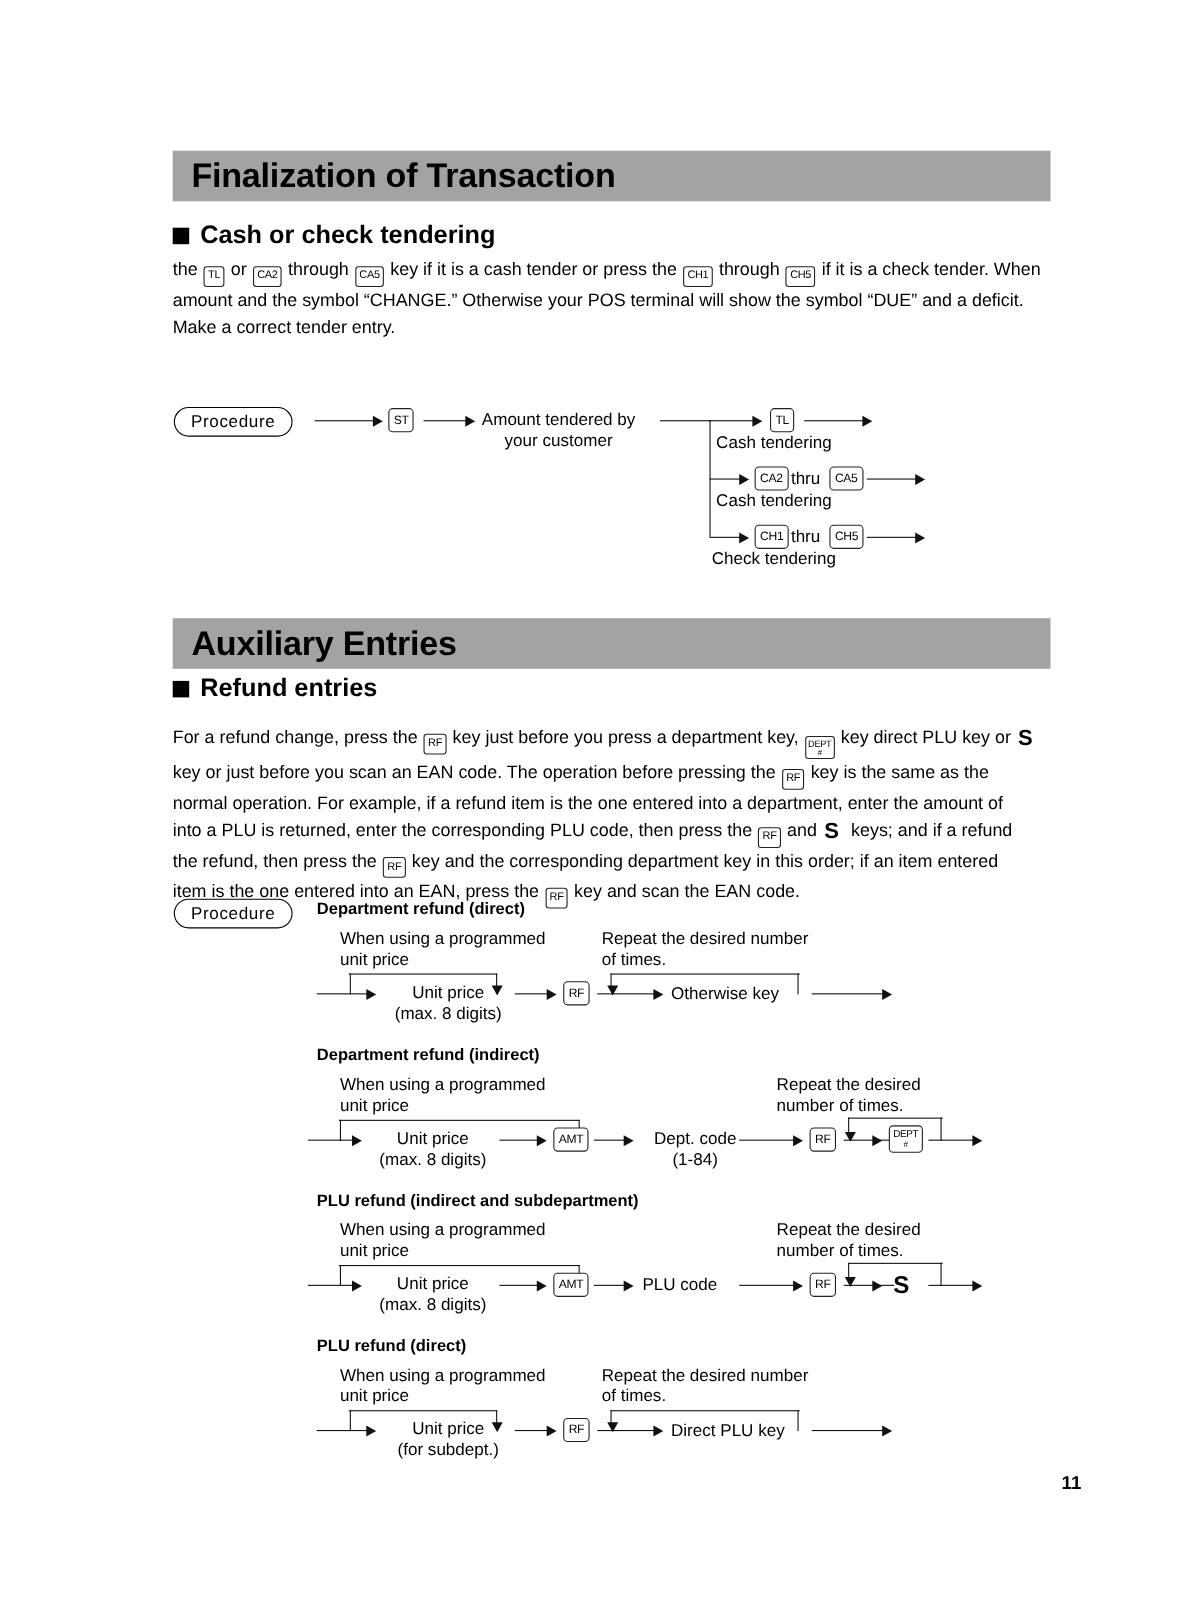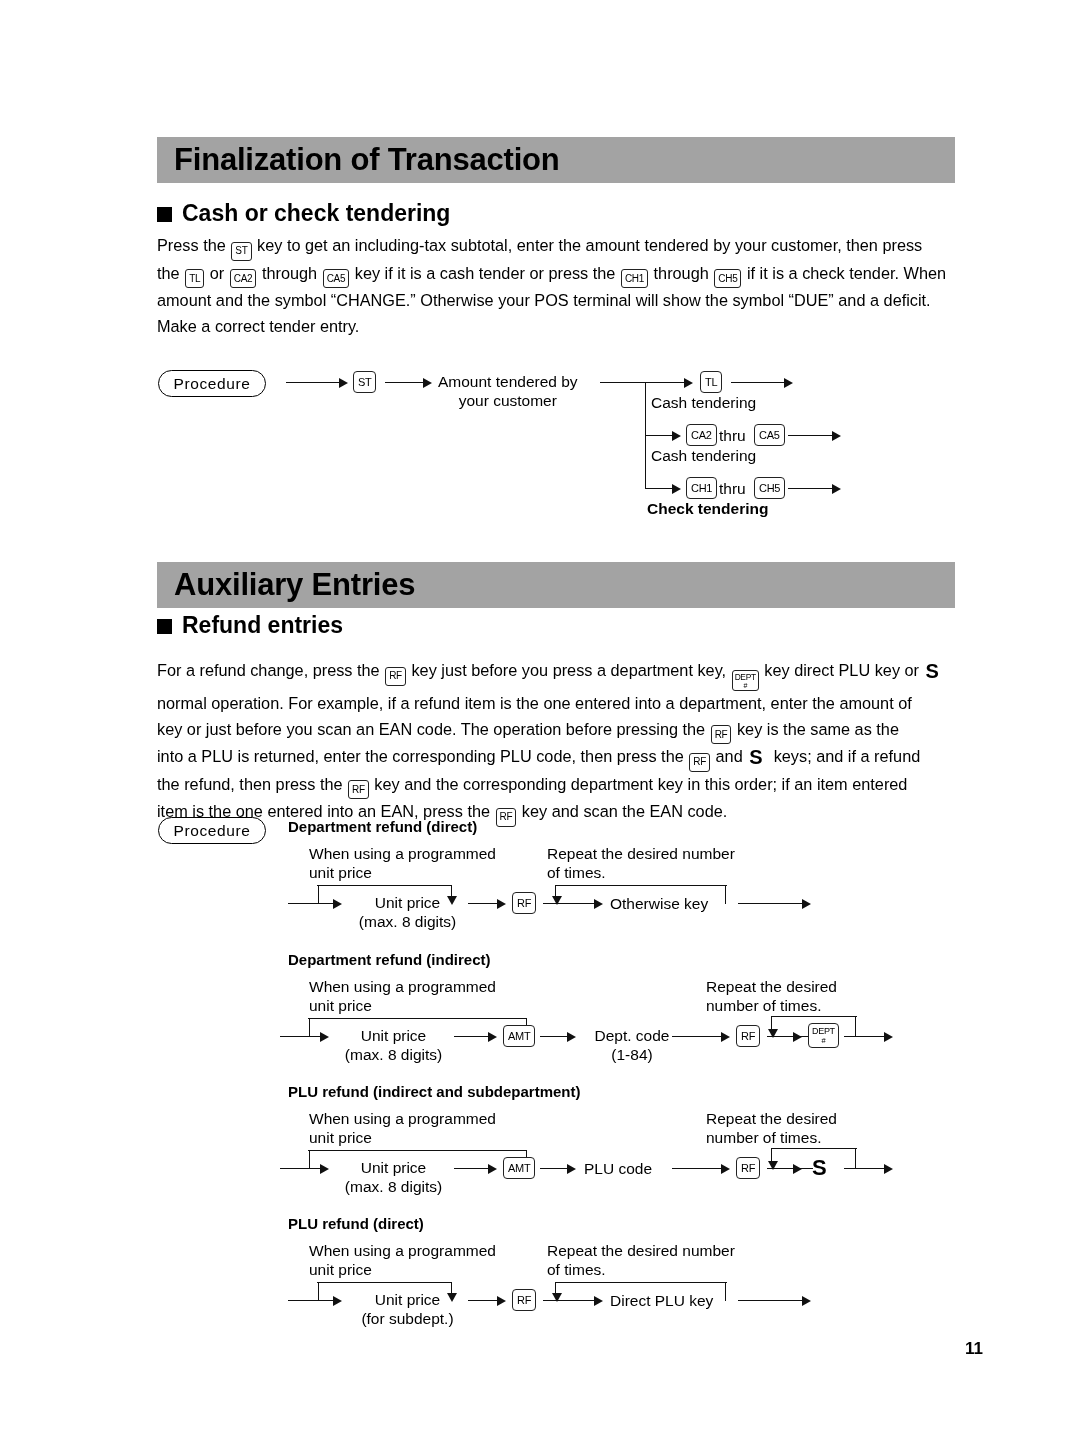--- a/index.html
+++ b/index.html
@@ -134,21 +134,20 @@
   <div class="banner" style="top:137px;">
     <div class="banner-title">Finalization of Transaction</div>
   </div>
 
   <div class="subhead" style="top:200px;">
     <span class="sq-bullet"></span>
     <span>Cash or check tendering</span>
   </div>
 
   <div class="para" style="top:233px;">
-    <span class="ln"><span>Press the</span>&nbsp;<span class="key">ST</span>&nbsp;<span>key to get an including-tax subtotal, enter the amount tendered by your customer, then press</span></span>
     <span class="ln"><span>the</span>&nbsp;<span class="key">TL</span>&nbsp;<span>or</span>&nbsp;<span class="key wide">CA2</span>&nbsp;<span>through</span>&nbsp;<span class="key wide">CA5</span>&nbsp;<span>key if it is a cash tender or press the</span>&nbsp;<span class="key wide">CH1</span>&nbsp;<span>through</span>&nbsp;<span class="key wide">CH5</span>&nbsp;<span>if it is a check tender. When</span></span>
     <span class="ln">amount and the symbol “CHANGE.” Otherwise your POS terminal will show the symbol “DUE” and a deficit.</span>
     <span class="ln">Make a correct tender entry.</span>
   </div>
 
   <div class="proc-pill" style="left:158px; top:370px;">
     <span>Procedure</span>
   </div>
 
   <div class="diagram" style="left:157px; top:360px; width:680px; height:170px;">
@@ -185,39 +184,39 @@
     <div class="arrow-r" style="left:675px; top:70.5px;"></div>
     <div class="dlabel" style="left:494px; top:86px;">Cash tendering</div>
 
     <div class="hline" style="left:488px; top:128px; width:30px;"></div>
     <div class="arrow-r" style="left:515px; top:123.5px;"></div>
     <div class="dkey" style="left:529px; top:117px;">CH1</div>
     <div class="dlabel" style="left:562px; top:119px;">thru</div>
     <div class="dkey" style="left:597px; top:117px;">CH5</div>
     <div class="hline" style="left:631px; top:128px; width:47px;"></div>
     <div class="arrow-r" style="left:675px; top:123.5px;"></div>
-    <div class="dlabel" style="left:490px; top:139px;font-weight:bold;">Check tendering</div>
+    <div class="dlabel" style="left:490px; top:139px;">Check tendering</div>
   </div>
 
   <div class="banner" style="top:562px;">
     <div class="banner-title">Auxiliary Entries</div>
   </div>
 
   <div class="subhead" style="top:612px;">
     <span class="sq-bullet"></span>
     <span>Refund entries</span>
   </div>
 
   <div class="para" style="top:658px;">
     <span class="ln"><span>For a refund change, press the</span>&nbsp;<span class="key">RF</span>&nbsp;<span>key just before you press a department key,</span>&nbsp;<span class="key dept">
           <span class="l1">DEPT</span>
           <span class="l2">#</span>
         </span>&nbsp;<span>key direct PLU key or</span>&nbsp;<span class="skey">S</span></span>
+    <span class="ln"><span>key or just before you scan an EAN code. The operation before pressing the</span>&nbsp;<span class="key">RF</span>&nbsp;<span>key is the same as the</span></span>
     <span class="ln">normal operation. For example, if a refund item is the one entered into a department, enter the amount of</span>
-    <span class="ln"><span>key or just before you scan an EAN code. The operation before pressing the</span>&nbsp;<span class="key">RF</span>&nbsp;<span>key is the same as the</span></span>
     <span class="ln"><span>into a PLU is returned, enter the corresponding PLU code, then press the</span>&nbsp;<span class="key">RF</span>&nbsp;<span>and</span>&nbsp;<span class="skey">S</span>&nbsp;&nbsp;<span>keys; and if a refund</span></span>
     <span class="ln"><span>the refund, then press the</span>&nbsp;<span class="key">RF</span>&nbsp;<span>key and the corresponding department key in this order; if an item entered</span></span>
     <span class="ln"><span>item is the one entered into an EAN, press the</span>&nbsp;<span class="key">RF</span>&nbsp;<span>key and scan the EAN code.</span></span>
   </div>
 
   <div class="proc-pill" style="left:158px; top:817px;">
     <span>Procedure</span>
   </div>
 
   <div class="diagram" style="left:288px; top:815px; width:700px; height:120px;">

